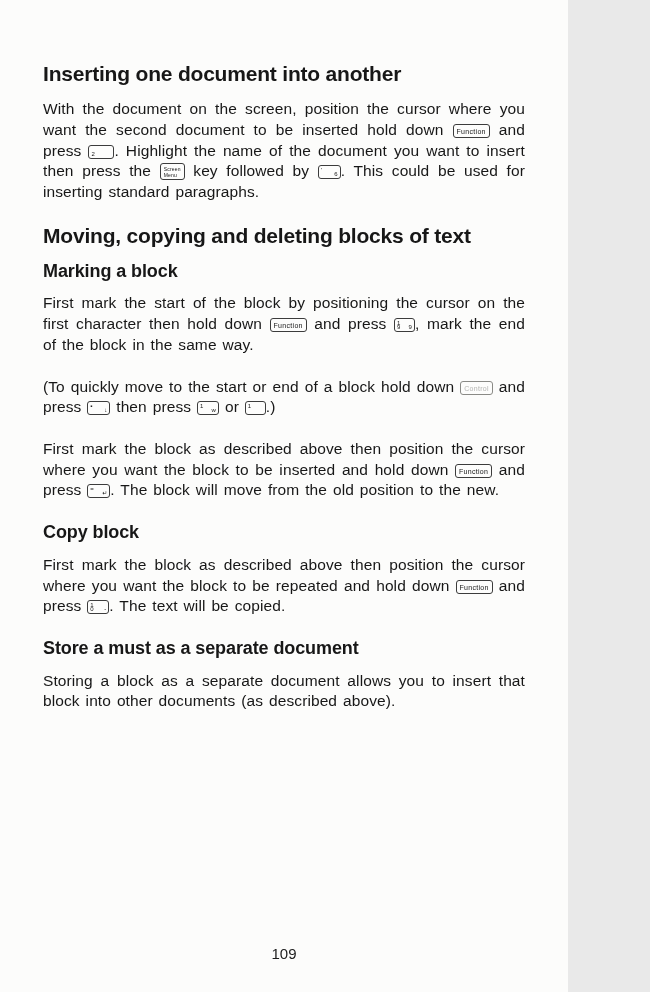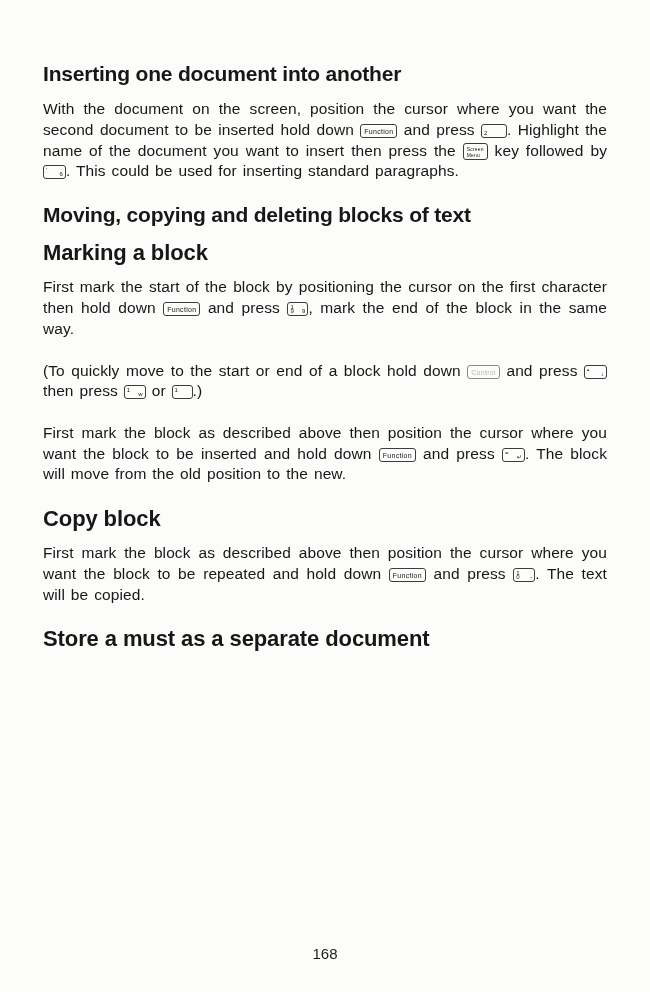--- a/index.html
+++ b/index.html
@@ -3,34 +3,34 @@
 <meta charset="utf-8">
 <style>
   html, body { margin: 0; padding: 0; }
   body {
     width: 650px; height: 992px;
     background: #e9e9e9;
     font-family: "Liberation Sans", "DejaVu Sans", sans-serif;
   }
   .page {
     position: relative;
-    width: 650px; height: 992px;
+    width: 568px; height: 992px;
     background: #fcfcfb;
     color: #171717;
     overflow: hidden;
     box-sizing: border-box;
     padding: 62px 43px 0 43px;
   }
   .h1 {
     font-size: 21px; font-weight: 700;
     letter-spacing: -0.2px;
     margin: 0 0 13px 0; line-height: 1.15;
   }
   .h2 {
-    font-size: 22px; font-weight: 700;
+    font-size: 18px; font-weight: 700;
     letter-spacing: -0.1px;
     margin: 4px 0 12px 0; line-height: 1.15;
   }
   p {
     font-size: 15.5px; line-height: 20.7px;
     margin: 0 0 21px 0;
     text-align: justify;
     word-spacing: 1.5px;
     letter-spacing: 0.1px;
   }
@@ -95,15 +95,16 @@
       <div class="h1">Inserting one document into another</div>
       <p>With the document on the screen, position the cursor where you want the second document to be inserted hold down <span class="key style-label key-function">Function</span> and press <span class="key style-glyphs key-key_2"><i class="g bl">2</i></span>. Highlight the name of the document you want to insert then press the <span class="key style-lines key-screen_menu"><span class="kline">Screen</span><span class="kline">Menu</span></span> key followed by <span class="key style-glyphs key-key_6"><i class="g tl">'</i><i class="g br">6</i></span>. This could be used for inserting standard paragraphs.</p>
       <div class="h1">Moving, copying and deleting blocks of text</div>
       <div class="h2">Marking a block</div>
       <p>First mark the start of the block by positioning the cursor on the first character then hold down <span class="key style-label key-function">Function</span> and press <span class="key style-glyphs key-key_9"><i class="g tl">1</i><i class="g bl">9</i><i class="g br">9</i></span>, mark the end of the block in the same way.</p>
       <p>(To quickly move to the start or end of a block hold down <span class="key style-label key-control faint">Control</span> and press <span class="key style-glyphs key-key_down"><i class="g tl">▪</i><i class="g br">↓</i></span> then press <span class="key style-glyphs key-key_1w"><i class="g tl">1</i><i class="g br">w</i></span> or <span class="key style-glyphs key-key_1"><i class="g tl">1</i></span>.)</p>
       <p>First mark the block as described above then position the cursor where you want the block to be inserted and hold down <span class="key style-label key-function">Function</span> and press <span class="key style-glyphs key-key_move"><i class="g tl">=</i><i class="g br">↵</i></span>.  The block will move from the old position to the new.</p>
       <div class="h2">Copy block</div>
       <p>First mark the block as described above then position the cursor where you want the block to be repeated and hold down <span class="key style-label key-function">Function</span> and press <span class="key style-glyphs key-key_copy"><i class="g tl">1</i><i class="g bl">0</i><i class="g br">-</i></span>.  The text will be copied.</p>
       <div class="h2">Store a must as a separate document</div>
+      <p>Storing a block as a separate document allows you to insert that block into other documents (as described above).</p>
     </main>
-  <div class="footer">168</div>
+  <div class="footer">109</div>
 </div>
 
 </body></html>

